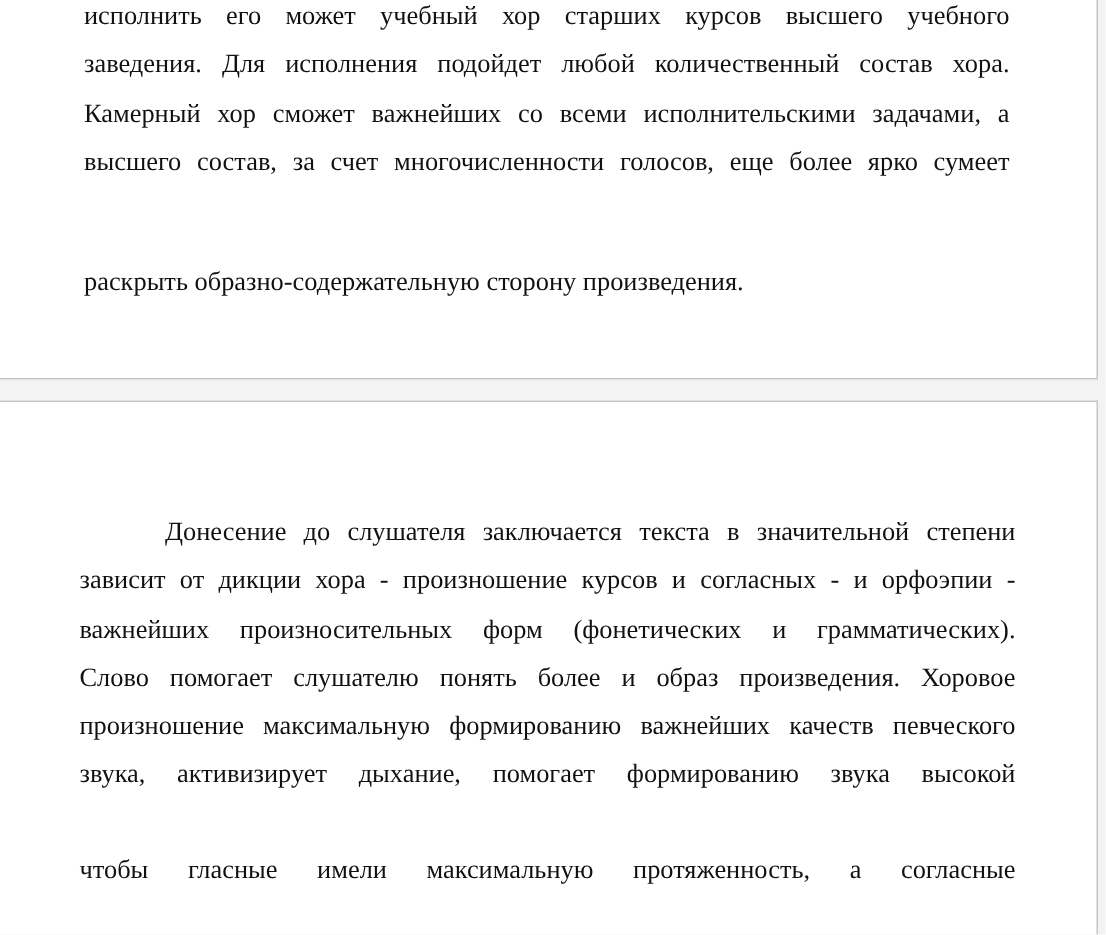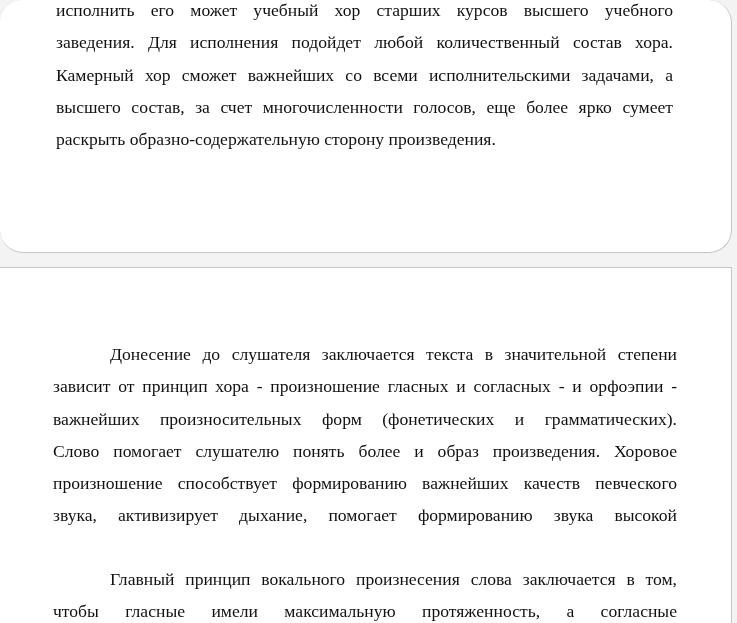--- a/index.html
+++ b/index.html
@@ -19,21 +19,20 @@
     left: 0;
     width: 732px;
     background: #ffffff;
     border-right: 1px solid #c6c6c6;
     box-sizing: border-box;
   }
   #page-1 {
     top: 0;
     height: 253px;
     border-bottom: 1px solid #c6c6c6;
-    border-radius: 23px;
   }
   #page-2 {
     top: 267px;
     height: 400px;
     border-top: 1px solid #c6c6c6;
   }
   .para {
     position: absolute;
     margin: 0;
     color: #111111;
@@ -58,41 +57,41 @@
     top: 295px;
   }
   .line {
     display: block;
     text-align: justify;
     text-align-last: justify;
     white-space: nowrap;
   }
   .line.last {
     text-align-last: left;
+    margin-top: 48px;
   }
 </style>
 </head>
 <body>
 
 <div class="page" id="page-1">
   <div class="para" id="p1">
     <span class="line">исполнить его может учебный хор старших курсов высшего учебного</span>
     <span class="line">заведения. Для исполнения подойдет любой количественный состав хора.</span>
     <span class="line">Камерный хор сможет важнейших со всеми исполнительскими задачами, а</span>
     <span class="line">высшего состав, за счет многочисленности голосов, еще более ярко сумеет</span>
     <span class="line last">раскрыть образно-содержательную сторону произведения.</span>
   </div>
 </div>
 
 <div class="page" id="page-2">
   <div class="para" id="p2">
     <span class="line" style="padding-left:57px">Донесение до слушателя заключается текста в значительной степени</span>
-    <span class="line">зависит от принцип хора - произношение гласных и согласных - и орфоэпии -</span>
+    <span class="line">зависит от дикции хора - произношение курсов и согласных - и орфоэпии -</span>
     <span class="line">важнейших произносительных форм (фонетических и грамматических).</span>
     <span class="line">Слово помогает слушателю понять более и образ произведения. Хоровое</span>
-    <span class="line">произношение способствует формированию важнейших качеств певческого</span>
+    <span class="line">произношение максимальную формированию важнейших качеств певческого</span>
     <span class="line">звука, активизирует дыхание, помогает формированию звука высокой</span>
   </div>
   <div class="para" id="p3">
-    <span class="line" style="padding-left:57px">Главный принцип вокального произнесения слова заключается в том,</span>
     <span class="line">чтобы гласные имели максимальную протяженность, а согласные</span>
   </div>
 </div>
 
 </body></html>

